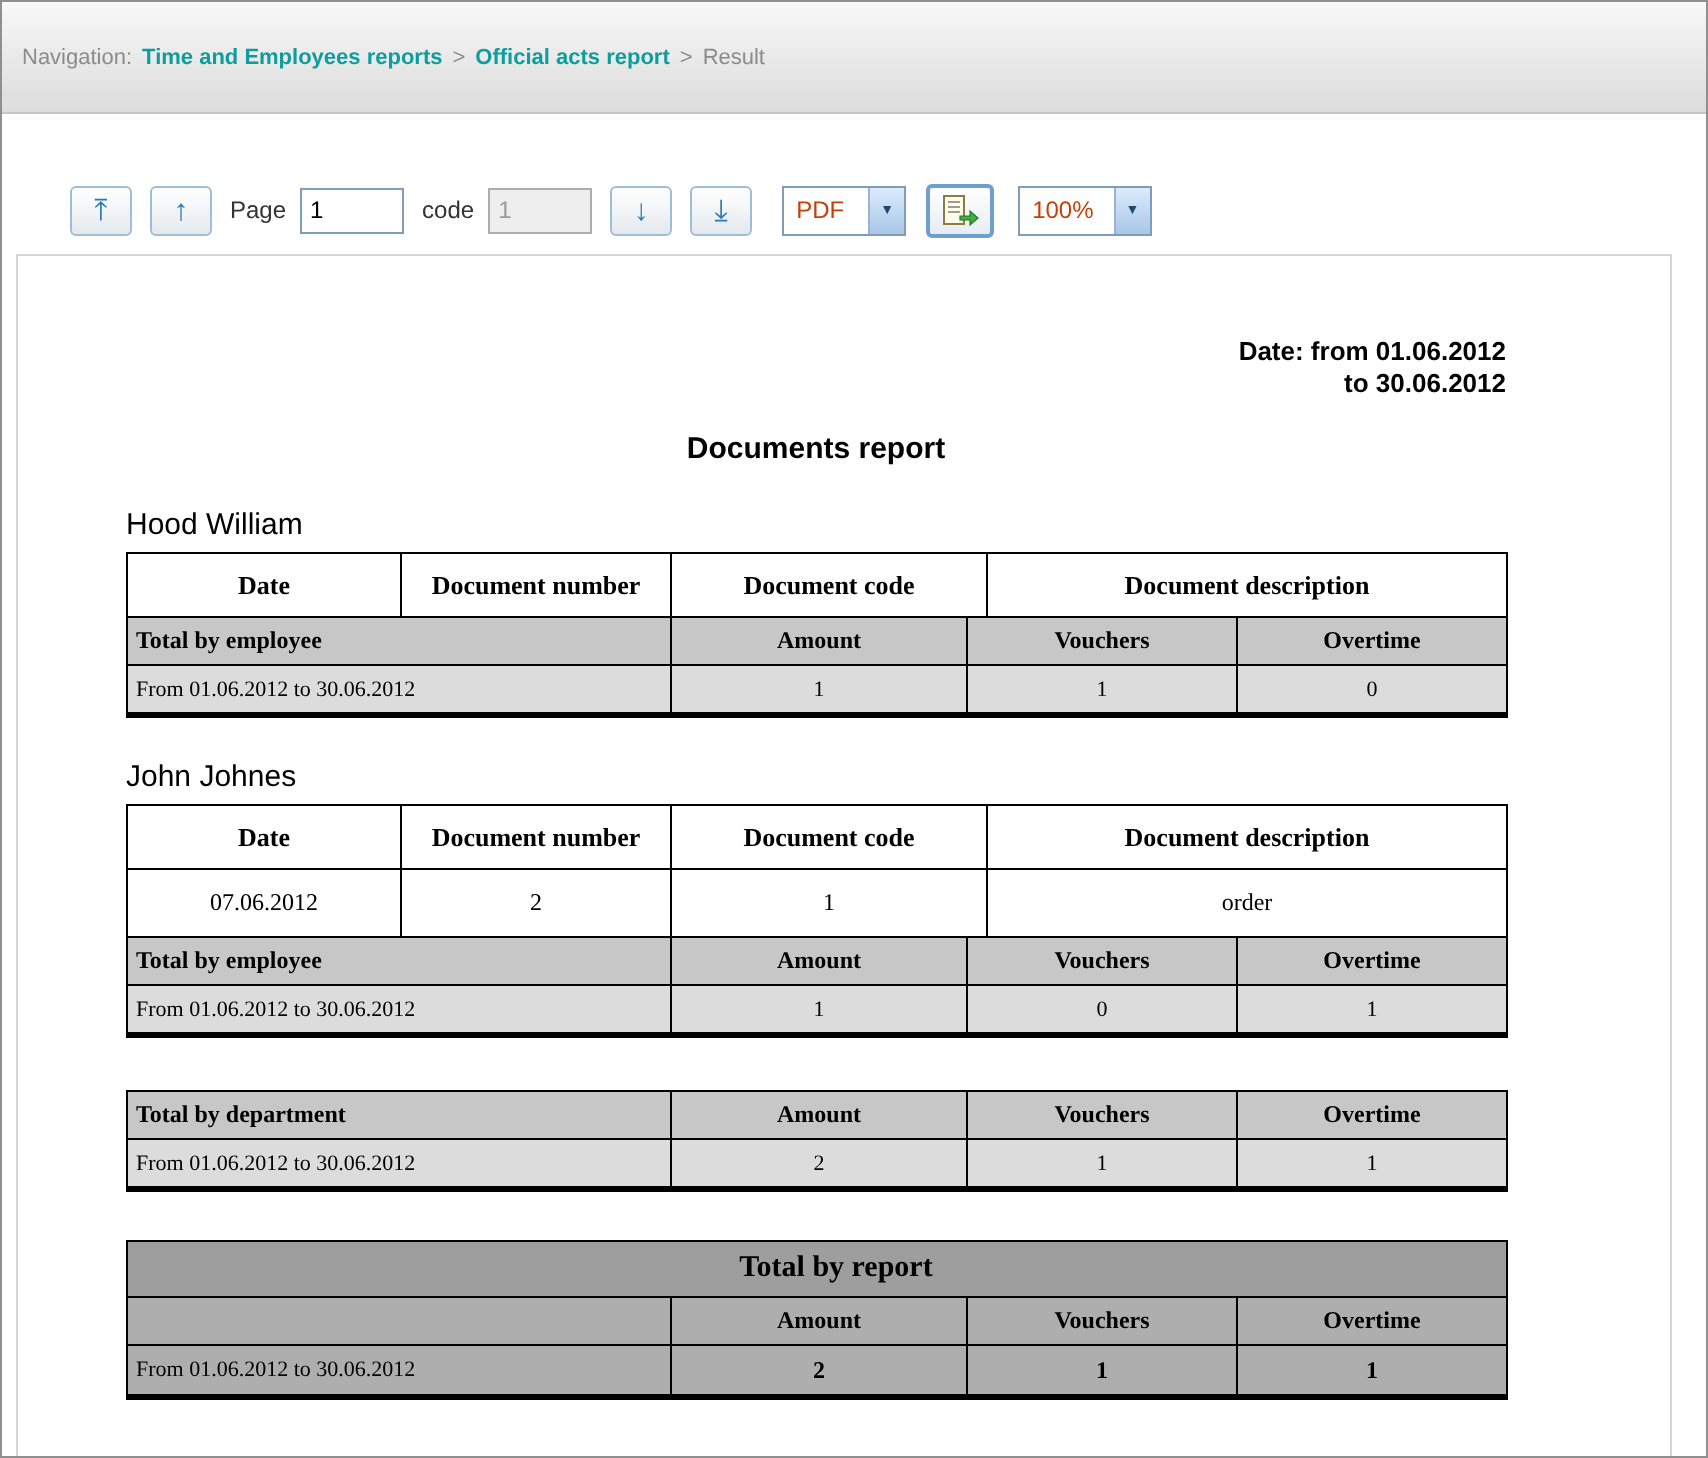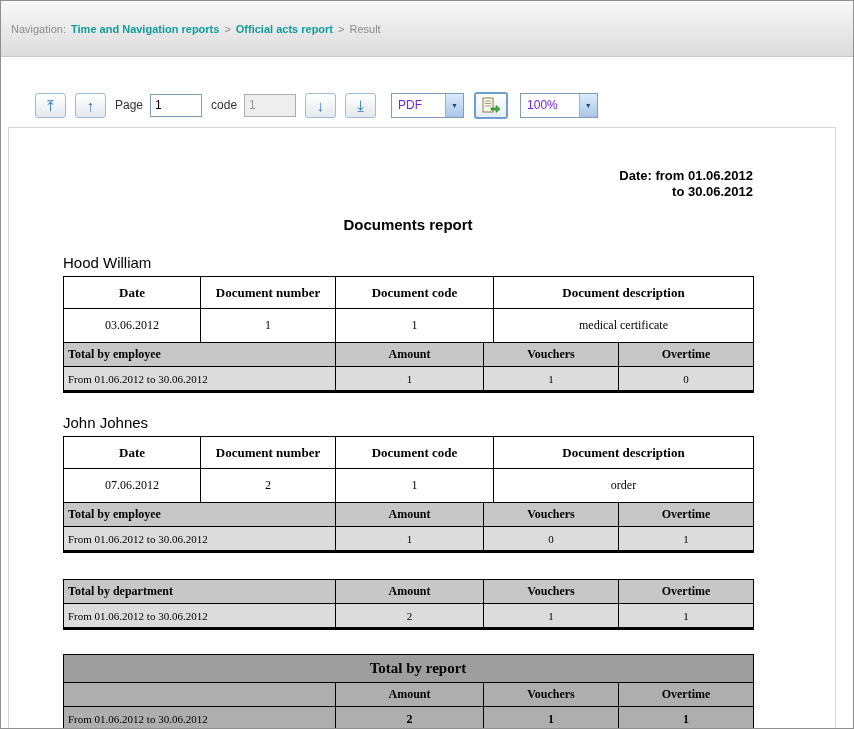--- a/index.html
+++ b/index.html
@@ -19,21 +19,21 @@
         background:linear-gradient(#ffffff,#e4e9ee);display:flex;align-items:center;justify-content:center;
         cursor:pointer;margin-right:9px;padding:0;}
   .tico{color:#2c7bb4;font-size:15px;line-height:1;}
   .lbl{font-size:12px;color:#333;margin-right:7px;}
   .pinput{width:42px;height:19px;border:1px solid #7f9db9;font-size:12px;
           font-family:"Liberation Sans",sans-serif;padding:1px 4px;margin-right:9px;}
   .pinput.dis{background:#eeeeee;color:#9a9a9a;border-color:#adadad;}
   .gap{width:6px;}
   .dd{height:23px;border:1px solid #7f9db9;background:#fff;display:flex;align-items:stretch;
       margin-right:10px;cursor:pointer;}
-  .dd .val{display:flex;align-items:center;padding:0 21px 0 6px;font-size:12px;color:#6d28d9;min-width:26px;}
+  .dd .val{display:flex;align-items:center;padding:0 10px 0 6px;font-size:12px;color:#c2410c;min-width:26px;}
   .dd .arr{width:17px;background:linear-gradient(#dcebfc,#a9c6e8);border-left:1px solid #9ab4cf;
            display:flex;align-items:center;justify-content:center;font-size:7px;color:#23486e;}
   .exbtn{width:34px;height:27px;border:2px solid #6f9fd0;border-radius:3px;
          background:linear-gradient(#ffffff,#e7ecf2);display:flex;align-items:center;justify-content:center;
          cursor:pointer;margin-right:12px;padding:0;}
 
   
   .report{margin:8px 17px 0 7px;height:627px;border:1px solid #d6d6d6;background:#fff;overflow:hidden;}
   .content{width:690px;margin-left:54px;color:#000;}
   .dates{margin-top:40px;font-weight:bold;font-size:13px;text-align:right;line-height:16px;}
@@ -58,21 +58,21 @@
   .trt .tvals td{background:#aeaeae;font-size:11px;height:22px;}
   .trt .tvals td.num{font-weight:bold;font-size:12px;}
 </style>
 </head>
 <body>
 
 <div class="window">
 
   <div class="navbar">
     <span class="prefix">Navigation:</span>
-    <a class="navlink">Time and Navigation reports</a>
+    <a class="navlink">Time and Employees reports</a>
     <span class="sep">&gt;</span>
     <a class="navlink">Official acts report</a>
     <span class="sep">&gt;</span>
     <span>Result</span>
   </div>
 
   <div class="toolbar">
     <button class="tbtn">
       <span class="tico">⤒</span>
     </button>
@@ -128,26 +128,20 @@
             <col style="width:158px">
             <col style="width:260px">
           </colgroup>
         <tbody>
             <tr>
           <th>Date</th>
           <th>Document number</th>
           <th>Document code</th>
           <th>Document description</th>
         </tr>
-        <tr>
-          <td>03.06.2012</td>
-          <td>1</td>
-          <td>1</td>
-          <td>medical certificate</td>
-        </tr>
       </tbody>
         </table>
       <table class="sum-table">
         <colgroup>
             <col style="width:272px">
             <col style="width:148px">
             <col style="width:135px">
             <col style="width:135px">
           </colgroup>
         <tbody>

